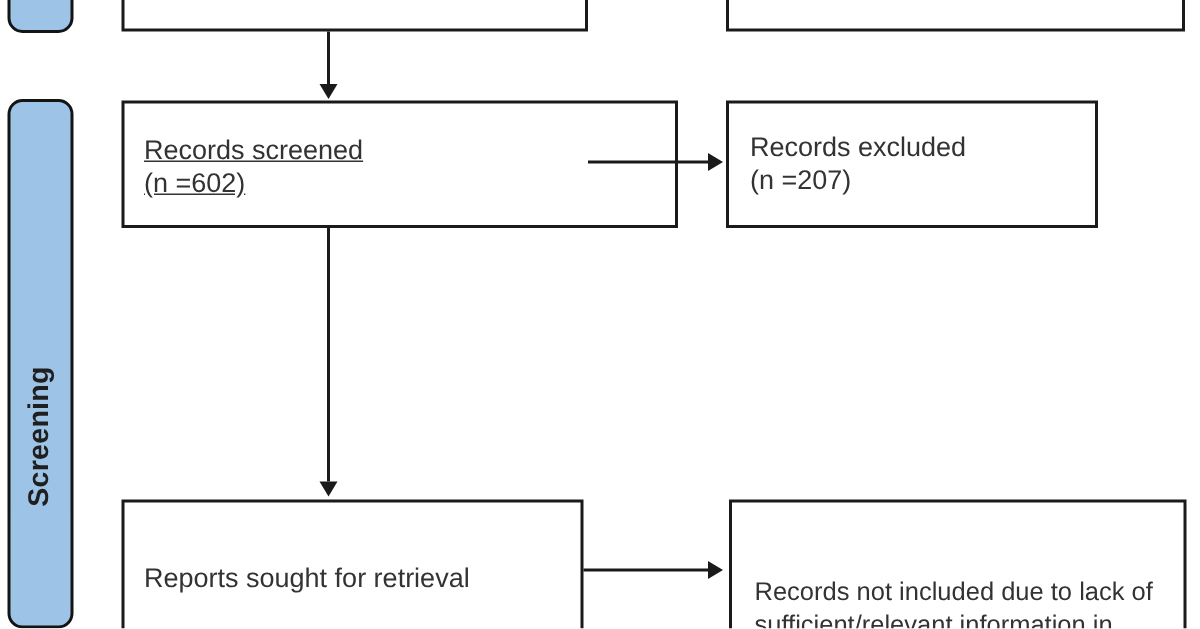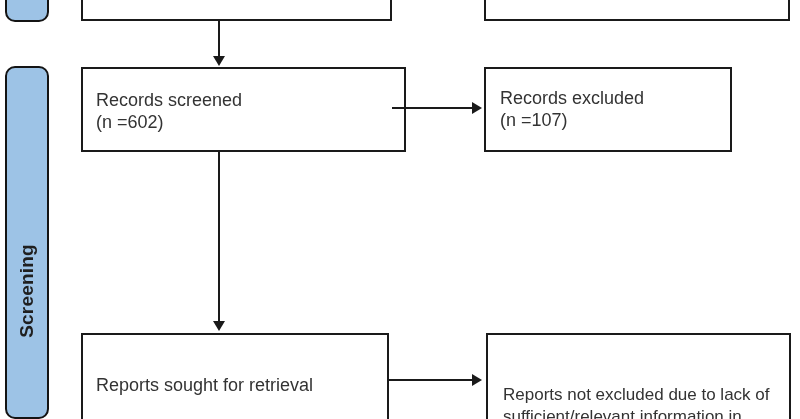--- a/index.html
+++ b/index.html
@@ -43,21 +43,21 @@
     box-sizing: border-box;
     display: flex;
     flex-direction: column;
     justify-content: center;
     font-size: 18px;
     line-height: 22px;
     color: #333333;
   }
   .box-id-left   { left: 81px;  top: -32px; width: 311px; height: 53px; }
   .box-id-right  { left: 484px; top: -32px; width: 306px; height: 53px; }
-  .box-screened  { left: 81px;  top: 67px;  width: 325px; height: 85px; padding: 3px 8px 0 13px; }
+  .box-screened  { left: 81px;  top: 67px;  width: 371px; height: 85px; padding: 3px 8px 0 13px; text-decoration: underline; }
   .box-excluded  { left: 484px; top: 67px;  width: 248px; height: 85px; padding: 3px 8px 4px 14px; }
   .box-sought    { left: 81px;  top: 333px; width: 308px; height: 99px; padding: 4px 8px 0 13px; }
   .box-notincl   { left: 486px; top: 333px; width: 305px; height: 150px;
                    justify-content: flex-start; padding: 49px 8px 0 15px;
                    font-size: 17px; }
 
   
   .arrow-line { position: absolute; background: #1a1a1a; }
   .head-down {
     position: absolute; width: 0; height: 0;
@@ -96,29 +96,29 @@
 
   <div class="flow-box box-id-right"></div>
 
   <div class="flow-box box-screened">
     <div>Records screened</div>
     <div>(n =602)</div>
   </div>
 
   <div class="flow-box box-excluded">
     <div>Records excluded</div>
-    <div>(n =107)</div>
+    <div>(n =207)</div>
   </div>
 
   <div class="flow-box box-sought">
     <div>Reports sought for retrieval</div>
   </div>
 
   <div class="flow-box box-notincl">
-    <div>Reports not excluded due to lack of</div>
+    <div>Records not included due to lack of</div>
     <div>sufficient/relevant information in</div>
   </div>
 
   <div class="arrow-line a1-line"></div>
   <div class="head-down  a1-head"></div>
 
   <div class="arrow-line a2-line"></div>
   <div class="head-down  a2-head"></div>
 
   <div class="arrow-line a3-line"></div>

